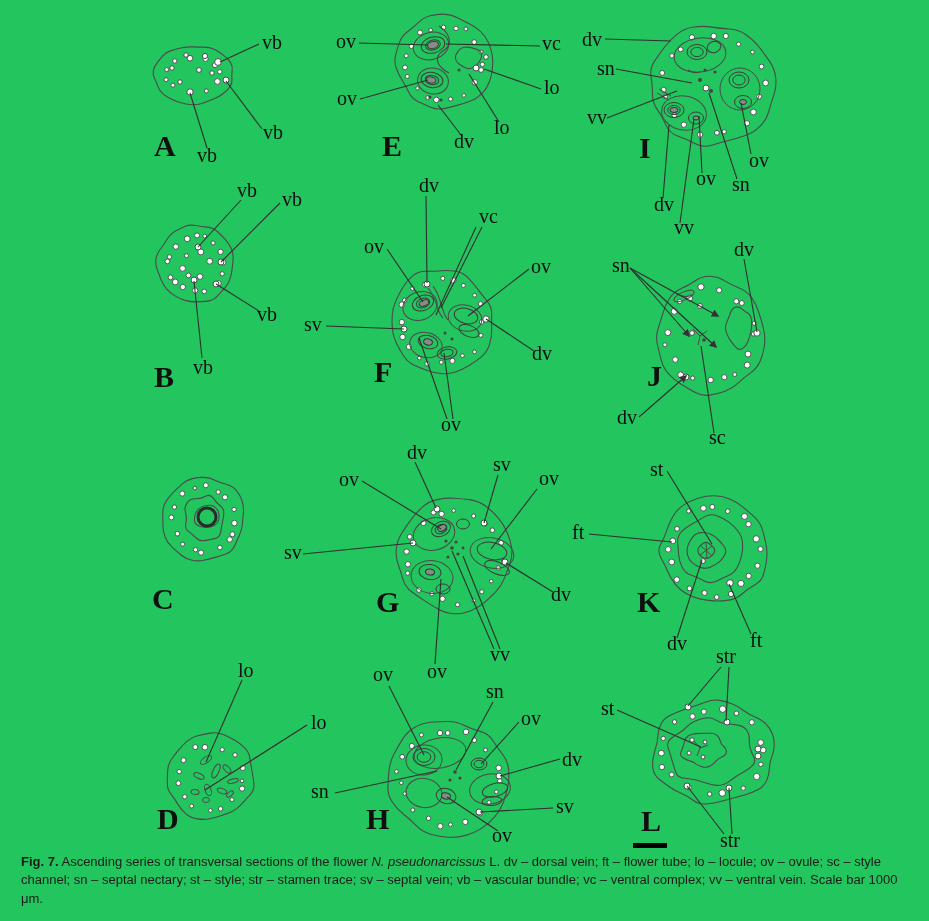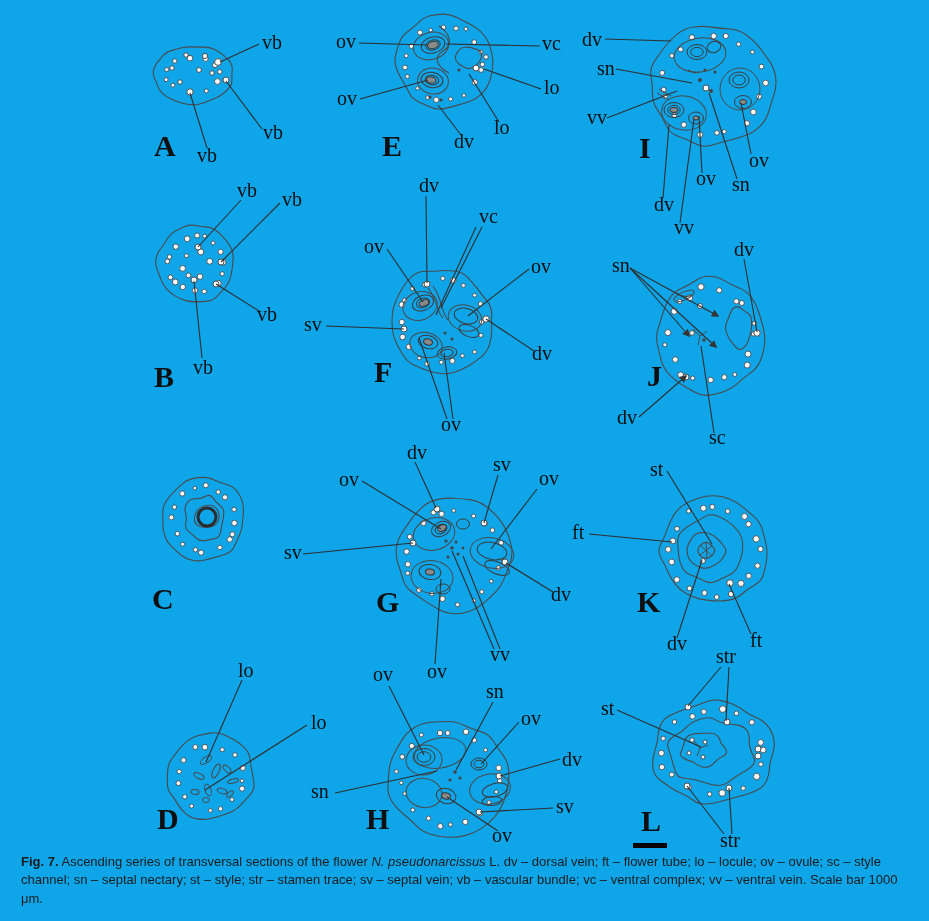--- a/index.html
+++ b/index.html
@@ -1,16 +1,16 @@
 <!DOCTYPE html>
 <html><head>
 <meta charset="utf-8">
 <style>
   html,body{margin:0;padding:0;background:#fff;}
-  .page{position:relative;width:929px;height:921px;background:#0ea5e9;overflow:hidden;
+  .page{position:relative;width:929px;height:921px;background:#22c55e;overflow:hidden;
         font-family:"Liberation Serif",serif;}
   svg{display:block;}
   .caption{position:absolute;left:21px;top:853px;width:888px;
            font-family:"Liberation Sans",sans-serif;font-size:13px;line-height:1.42;
            color:#1c1c1c;}
   .caption .b{font-weight:700;}
   .caption .i{font-style:italic;}
   .lbl{font-family:"Liberation Serif",serif;font-size:20px;fill:#0f0f0f;}
   .ltr{font-family:"Liberation Serif",serif;font-size:30px;font-weight:700;fill:#0f0f0f;}
 </style>

